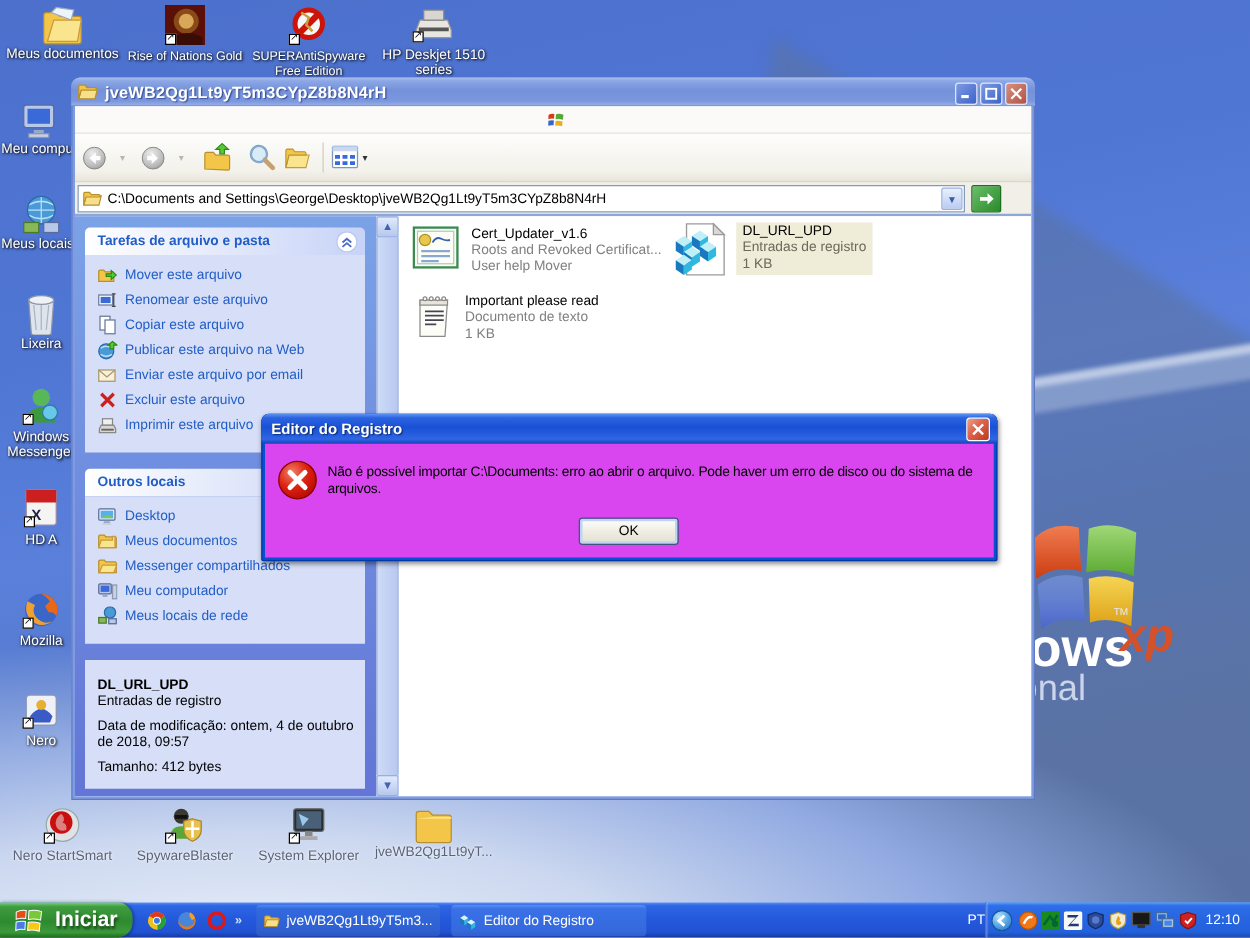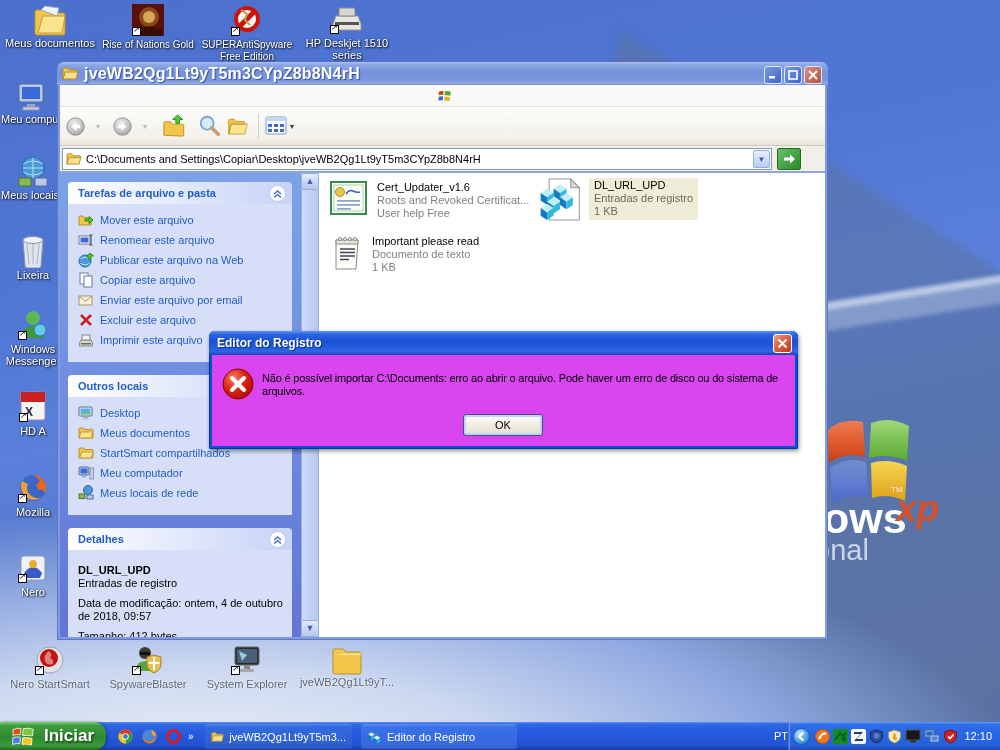--- a/index.html
+++ b/index.html
@@ -13,21 +13,21 @@
 .dark .lbl{color:#59647a;text-shadow:0 0 3px rgba(255,255,255,.9),0 0 1px rgba(255,255,255,.7)}
 .shc{position:absolute;left:0;bottom:0;width:9px;height:9px;background:#fff;border:1px solid #000}
 .shc:after{content:"\2197";position:absolute;left:0;top:-3px;font-size:8px;color:#000}
 .irel{position:relative;display:inline-block}
 
 #win{position:absolute;left:57px;top:62px;width:771px;height:578px;z-index:10;
  background:#7f9ce2;border-radius:7px 7px 0 0;
  box-shadow:inset 0 0 0 1px #5c79c2}
 #title{height:23px;border-radius:7px 7px 0 0;display:flex;align-items:center;padding-left:5px;
  background:linear-gradient(180deg,#aebfec 0%,#8BA7E6 12%,#7491da 45%,#7b97de 82%,#92aae4 94%,#7087cc 100%);}
-#title .txt{color:#fff;font-weight:bold;font-size:16px;margin-left:5px;letter-spacing:.2px;text-shadow:1px 1px 1px rgba(30,50,120,.7)}
+#title .txt{color:#fff;font-weight:bold;font-size:13px;margin-left:5px;letter-spacing:.2px;text-shadow:1px 1px 1px rgba(30,50,120,.7)}
 .tbtns{position:absolute;right:6px;top:4px;display:flex;gap:2px}
 .tbtn{width:18px;height:18px;border-radius:3px;border:1px solid #dfe6f5;display:flex;align-items:center;justify-content:center;
  background:linear-gradient(135deg,#7d9ae4,#3c63c8);color:#fff;font-size:11px;line-height:1}
 .tbtn.close{background:linear-gradient(135deg,#d89080,#b35240)}
 #winbody{position:absolute;left:3px;right:3px;top:23px;bottom:3px;background:#fff;overflow:hidden}
 #menubar{height:22px;box-sizing:border-box;background:#fbfaf8;border-bottom:1px solid #e6e4da;position:relative}
 #toolbar{height:39px;box-sizing:border-box;background:linear-gradient(180deg,#fdfdfc,#f2f1ea 80%,#e8e6da);border-bottom:1px solid #cfccbd;display:flex;align-items:center}
 #addr{height:27px;box-sizing:border-box;background:#f1efe7;border-bottom:2px solid #8ea6d8;display:flex;align-items:center;padding:0 24px 0 2px}
 #addrbox{flex:1;height:22px;background:#fff;border:1px solid #7f9db9;display:flex;align-items:center;font-size:11px;padding-left:3px;position:relative}
 #main{position:absolute;left:0;right:0;top:88px;bottom:0;display:flex}
@@ -340,21 +340,21 @@
           </svg>
     <span style="color:#333;font-size:8px;margin-left:2px">▾</span>
    </div>
   </div>
   <div id="addr">
    <div id="addrbox">
     <svg width="16" height="14" viewBox="0 0 17 15">
             <path d="M1 13 L3 5 h13 l-2 8z" fill="#f8e08a" stroke="#b88f2e"></path>
             <path d="M1 13 V3 q0-1 1-1 h4 l1.5 2 H14 q1 0 1 1 v1 H3z" fill="#f3c64a" stroke="#b88f2e"></path>
           </svg>
-    <span style="margin-left:4px">C:\Documents and Settings\Copiar\Desktop\jveWB2Qg1Lt9yT5m3CYpZ8b8N4rH</span>
+    <span style="margin-left:4px">C:\Documents and Settings\George\Desktop\jveWB2Qg1Lt9yT5m3CYpZ8b8N4rH</span>
     <div style="position:absolute;right:1px;top:1px;bottom:1px;width:17px;background:linear-gradient(180deg,#e8f0fc,#b8ccf2);border:1px solid #98aede;border-radius:2px;text-align:center;color:#3a5aa8;font-size:8px;line-height:18px">▼</div>
    </div>
    <div style="width:24px;height:22px;margin-left:5px;background:linear-gradient(135deg,#6ac06a,#2a8a2a);border:1px solid #1e6e1e;border-radius:2px;display:flex;align-items:center;justify-content:center">
     <svg width="14" height="12" viewBox="0 0 14 12">
             <path d="M2 4.5 h6 V1.5 L13 6 8 10.5 V7.5 H2z" fill="#fff"></path>
           </svg>
    </div>
   </div>
   <div id="main">
    <div id="panel">
@@ -378,32 +378,32 @@
       <div class="pitem">
                 <svg width="16" height="16" viewBox="0 0 16 16">
                   <rect x="1" y="4" width="11" height="8" fill="#fff" stroke="#6a7a9a"></rect>
                   <rect x="2.5" y="5.5" width="8" height="5" fill="#3a6ad8"></rect>
                   <path d="M13 3 v10 M11.5 3 h3 M11.5 13 h3" stroke="#444"></path>
                 </svg>
                 <span class="t">Renomear este arquivo</span>
               </div>
       <div class="pitem">
                 <svg width="16" height="16" viewBox="0 0 16 16">
+                  <rect x="2" y="1" width="8" height="11" fill="#fff" stroke="#6a7a9a"></rect>
+                  <rect x="6" y="4" width="8" height="11" fill="#fff" stroke="#6a7a9a"></rect>
+                </svg>
+                <span class="t">Copiar este arquivo</span>
+              </div>
+      <div class="pitem">
+                <svg width="16" height="16" viewBox="0 0 16 16">
                   <circle cx="7" cy="9" r="6" fill="#4a9ad8" stroke="#2a6aa8"></circle>
                   <path d="M2.5 6.5 q4.5-3 9 0 M2.5 11.5 q4.5 3 9 0" stroke="#bde0f4" fill="none"></path>
                   <path d="M11 6 h3 v-3 h2.5 L13 .2 9.5 3 H11z" fill="#58c838" stroke="#2a8a18" transform="translate(-1,1)"></path>
                 </svg>
                 <span class="t">Publicar este arquivo na Web</span>
-              </div>
-      <div class="pitem">
-                <svg width="16" height="16" viewBox="0 0 16 16">
-                  <rect x="2" y="1" width="8" height="11" fill="#fff" stroke="#6a7a9a"></rect>
-                  <rect x="6" y="4" width="8" height="11" fill="#fff" stroke="#6a7a9a"></rect>
-                </svg>
-                <span class="t">Copiar este arquivo</span>
               </div>
       <div class="pitem">
                 <svg width="16" height="16" viewBox="0 0 16 16">
                   <rect x="1" y="4" width="13" height="9" fill="#f8f0d8" stroke="#a89868"></rect>
                   <path d="M1 4 L7.5 9.5 14 4" fill="none" stroke="#a89868"></path>
                 </svg>
                 <span class="t">Enviar este arquivo por email</span>
               </div>
       <div class="pitem">
                 <svg width="16" height="16" viewBox="0 0 16 16">
@@ -446,21 +446,21 @@
                   <path d="M1 13 V4 q0-1 1-1 h3.5 l1 1.5 H14 q1 0 1 1 V13z" fill="#f3c64a" stroke="#b88f2e"></path>
                   <path d="M3 7 h9 v-3 l2 0 v9 H1z" fill="#fae48e" stroke="#c79a3b"></path>
                 </svg>
                 <span class="t">Meus documentos</span>
               </div>
       <div class="pitem">
                 <svg width="16" height="16" viewBox="0 0 16 16">
                   <path d="M1 13 V4 q0-1 1-1 h3.5 l1 1.5 H14 q1 0 1 1 V13z" fill="#f3c64a" stroke="#b88f2e"></path>
                   <path d="M1.5 13 L4 7 h11.5 L13 13z" fill="#fae48e" stroke="#c79a3b"></path>
                 </svg>
-                <span class="t">StartSmart compartilhados</span>
+                <span class="t">Messenger compartilhados</span>
               </div>
       <div class="pitem">
                 <svg width="16" height="16" viewBox="0 0 16 16">
                   <rect x="1" y="2" width="10" height="8" rx="1" fill="#b8c8e8" stroke="#5a6a9a"></rect>
                   <rect x="2.5" y="3.5" width="7" height="5" fill="#3a6ad8"></rect>
                   <rect x="12" y="3" width="3.5" height="11" fill="#c8d0e0" stroke="#8a96b2"></rect>
                   <rect x="4" y="11" width="4" height="1.5" fill="#98a8c8"></rect>
                 </svg>
                 <span class="t">Meu computador</span>
               </div>
@@ -468,28 +468,20 @@
                 <svg width="16" height="16" viewBox="0 0 16 16">
                   <circle cx="10" cy="5" r="4.5" fill="#4a9ad8" stroke="#2a6aa8"></circle>
                   <rect x="1" y="9" width="6" height="4.5" fill="#88b858" stroke="#4a7a28"></rect>
                   <rect x="9" y="10" width="6" height="4" fill="#b8c8e8" stroke="#5a6a9a"></rect>
                 </svg>
                 <span class="t">Meus locais de rede</span>
               </div>
      </div>
     </div>
     <div class="sect">
-     <div class="shead">
-              <span>Detalhes</span>
-              <svg width="17" height="17" viewBox="0 0 17 17">
-                <circle cx="8.5" cy="8.5" r="8" fill="#fff"></circle>
-                <circle cx="8.5" cy="8.5" r="8" fill="none" stroke="#b8c8ee"></circle>
-                <path d="M5 9 L8.5 6 12 9 M5 12.5 L8.5 9.5 12 12.5" stroke="#4b6cc8" stroke-width="1.5" fill="none"></path>
-              </svg>
-            </div>
      <div class="sbody det" style="padding-top:14px">
       <div style="font-weight:bold">DL_URL_UPD</div>
       <div>Entradas de registro</div>
       <div style="margin-top:7px">Data de modificação: ontem, 4 de outubro</div>
       <div>de 2018, 09:57</div>
       <div style="margin-top:7px">Tamanho: 412 bytes</div>
      </div>
     </div>
    </div>
    <div id="pscroll">
@@ -504,21 +496,21 @@
               <rect x="4" y="4" width="29" height="26" fill="none" stroke="#a8d0b0"></rect>
               <circle cx="10" cy="11" r="4.5" fill="#e8c84a" stroke="#b09020"></circle>
               <path d="M16 13 q3-5 7-3 t7 1" stroke="#3a60b0" fill="none" stroke-width="1.5"></path>
               <rect x="7" y="19" width="23" height="1.8" fill="#8aa8cc"></rect>
               <rect x="7" y="23" width="23" height="1.8" fill="#8aa8cc"></rect>
               <rect x="7" y="27" width="14" height="1.8" fill="#8aa8cc"></rect>
             </svg>
      <div class="ttxt">
               <div class="tt1">Cert_Updater_v1.6</div>
               <div class="tt2">Roots and Revoked Certificat...</div>
-              <div class="tt2">User help Free</div>
+              <div class="tt2">User help Mover</div>
             </div>
     </div>
     <div class="tile" style="left:219px;top:5px">
      <svg width="45" height="43" viewBox="0 0 41 40">
               <path d="M10 1 h20 l8 8 v30 H10z" fill="#fff" stroke="#9a9a9a"></path>
               <path d="M30 1 l8 8 h-8z" fill="#d8d8d8" stroke="#9a9a9a"></path>
               <g>
                 <g transform="translate(2,8)">
                   <path d="M0 6 l6-4 6 4 -6 4z" fill="#bff0f8"></path>
                   <path d="M0 6 v7 l6 4 v-7z" fill="#1878c0"></path>

